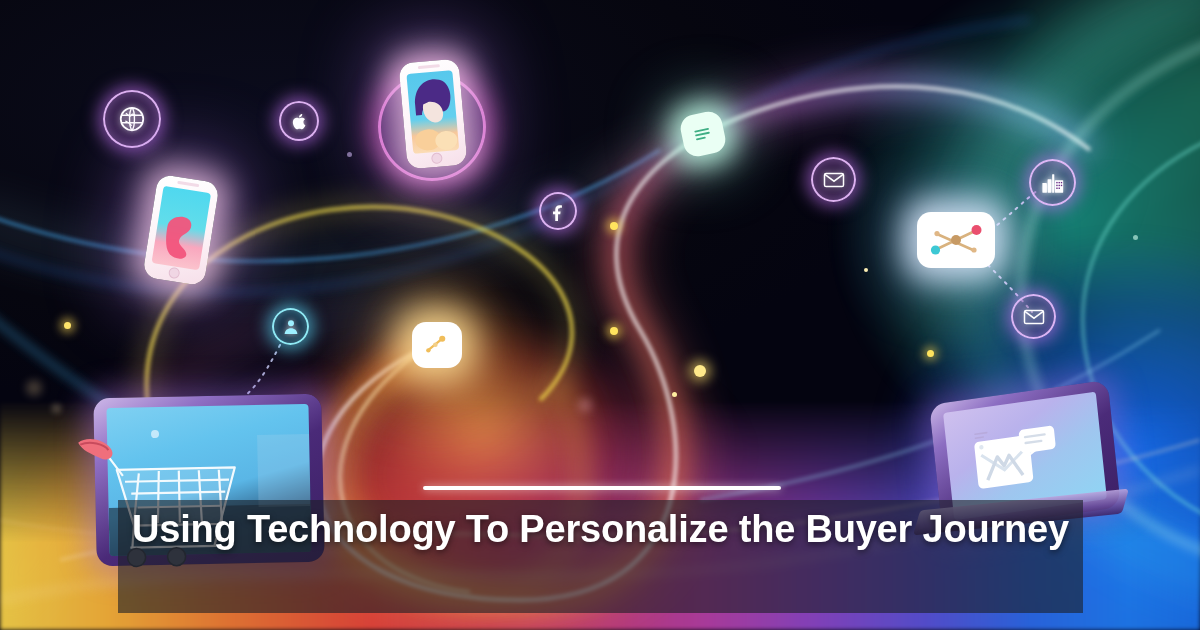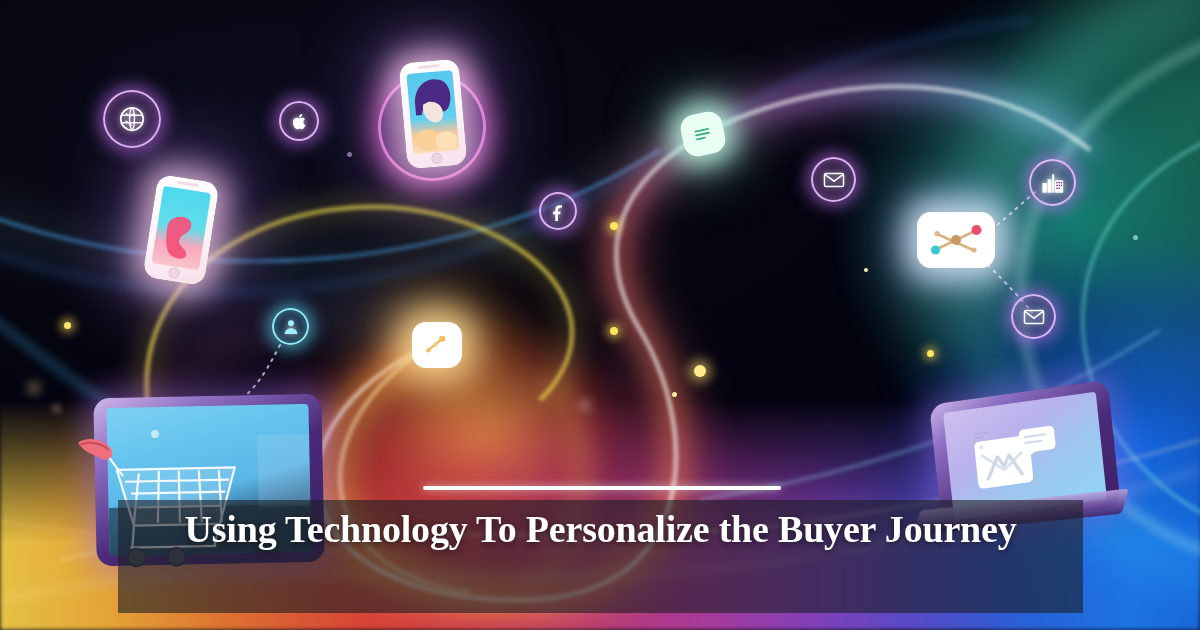--- a/index.html
+++ b/index.html
@@ -3,21 +3,21 @@
 <meta charset="utf-8">
 <title>Banner</title>
 <style>
   * { margin:0; padding:0; box-sizing:border-box; }
   html,body { background:#000; }
 
   .stage{
     position:relative;
     width:1200px; height:630px;
     overflow:hidden;
-    font-family:Liberation Serif, serif;
+    font-family:Liberation Sans, sans-serif;
     background:#05060f;
   }
 
   
   .bg-base{
     position:absolute; inset:0;
     background:
       radial-gradient(ellipse 55% 48% at 22% 18%, #0b0c1c 0%, #06060f 70%, #040410 100%),
       radial-gradient(ellipse 60% 55% at 72% 30%, #10184a 0%, rgba(8,10,32,0) 72%),
       linear-gradient(180deg,#06060f 0%, #0a0a1d 40%, #140d24 62%, #3a1430 78%, #7a2340 88%, #c74a36 100%);

